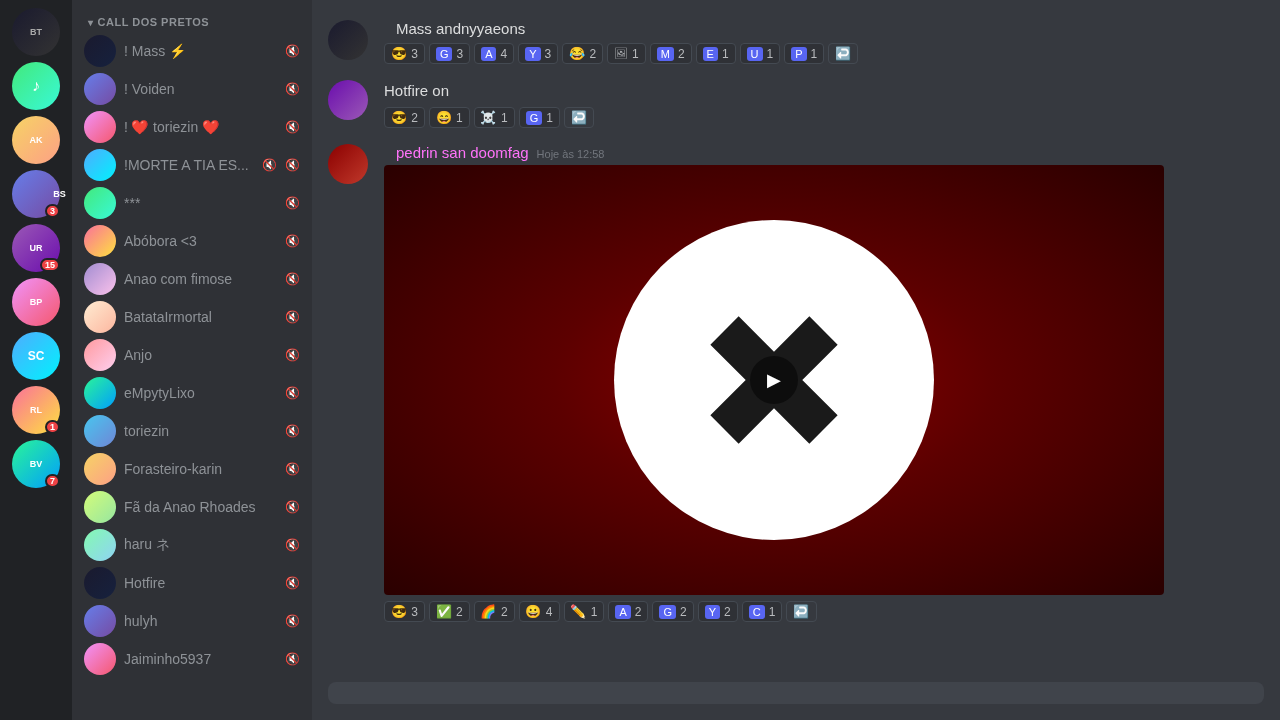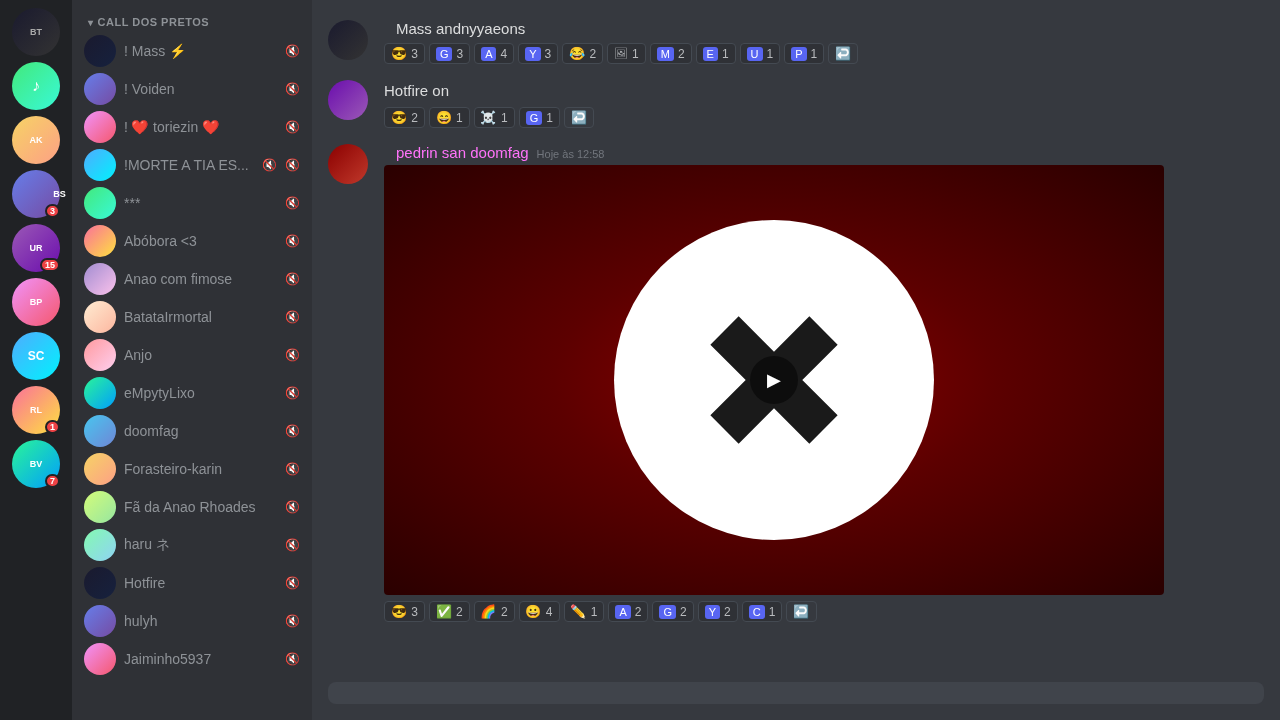--- a/index.html
+++ b/index.html
@@ -372,21 +372,21 @@
     <span class="name">Anjo</span>
     <span class="mute-icon">🔇</span>
   </div>
   <div class="channel-member">
     <div class="circle-avatar av-img-10"></div>
     <span class="name">eMpytyLixo</span>
     <span class="mute-icon">🔇</span>
   </div>
   <div class="channel-member">
     <div class="circle-avatar av-img-11"></div>
-    <span class="name">doomfag</span>
+    <span class="name">toriezin</span>
     <span class="mute-icon">🔇</span>
   </div>
   <div class="channel-member">
     <div class="circle-avatar av-img-12"></div>
     <span class="name">Forasteiro-karin</span>
     <span class="mute-icon">🔇</span>
   </div>
   <div class="channel-member">
     <div class="circle-avatar av-img-13"></div>
     <span class="name">Fã da Anao Rhoades</span>

